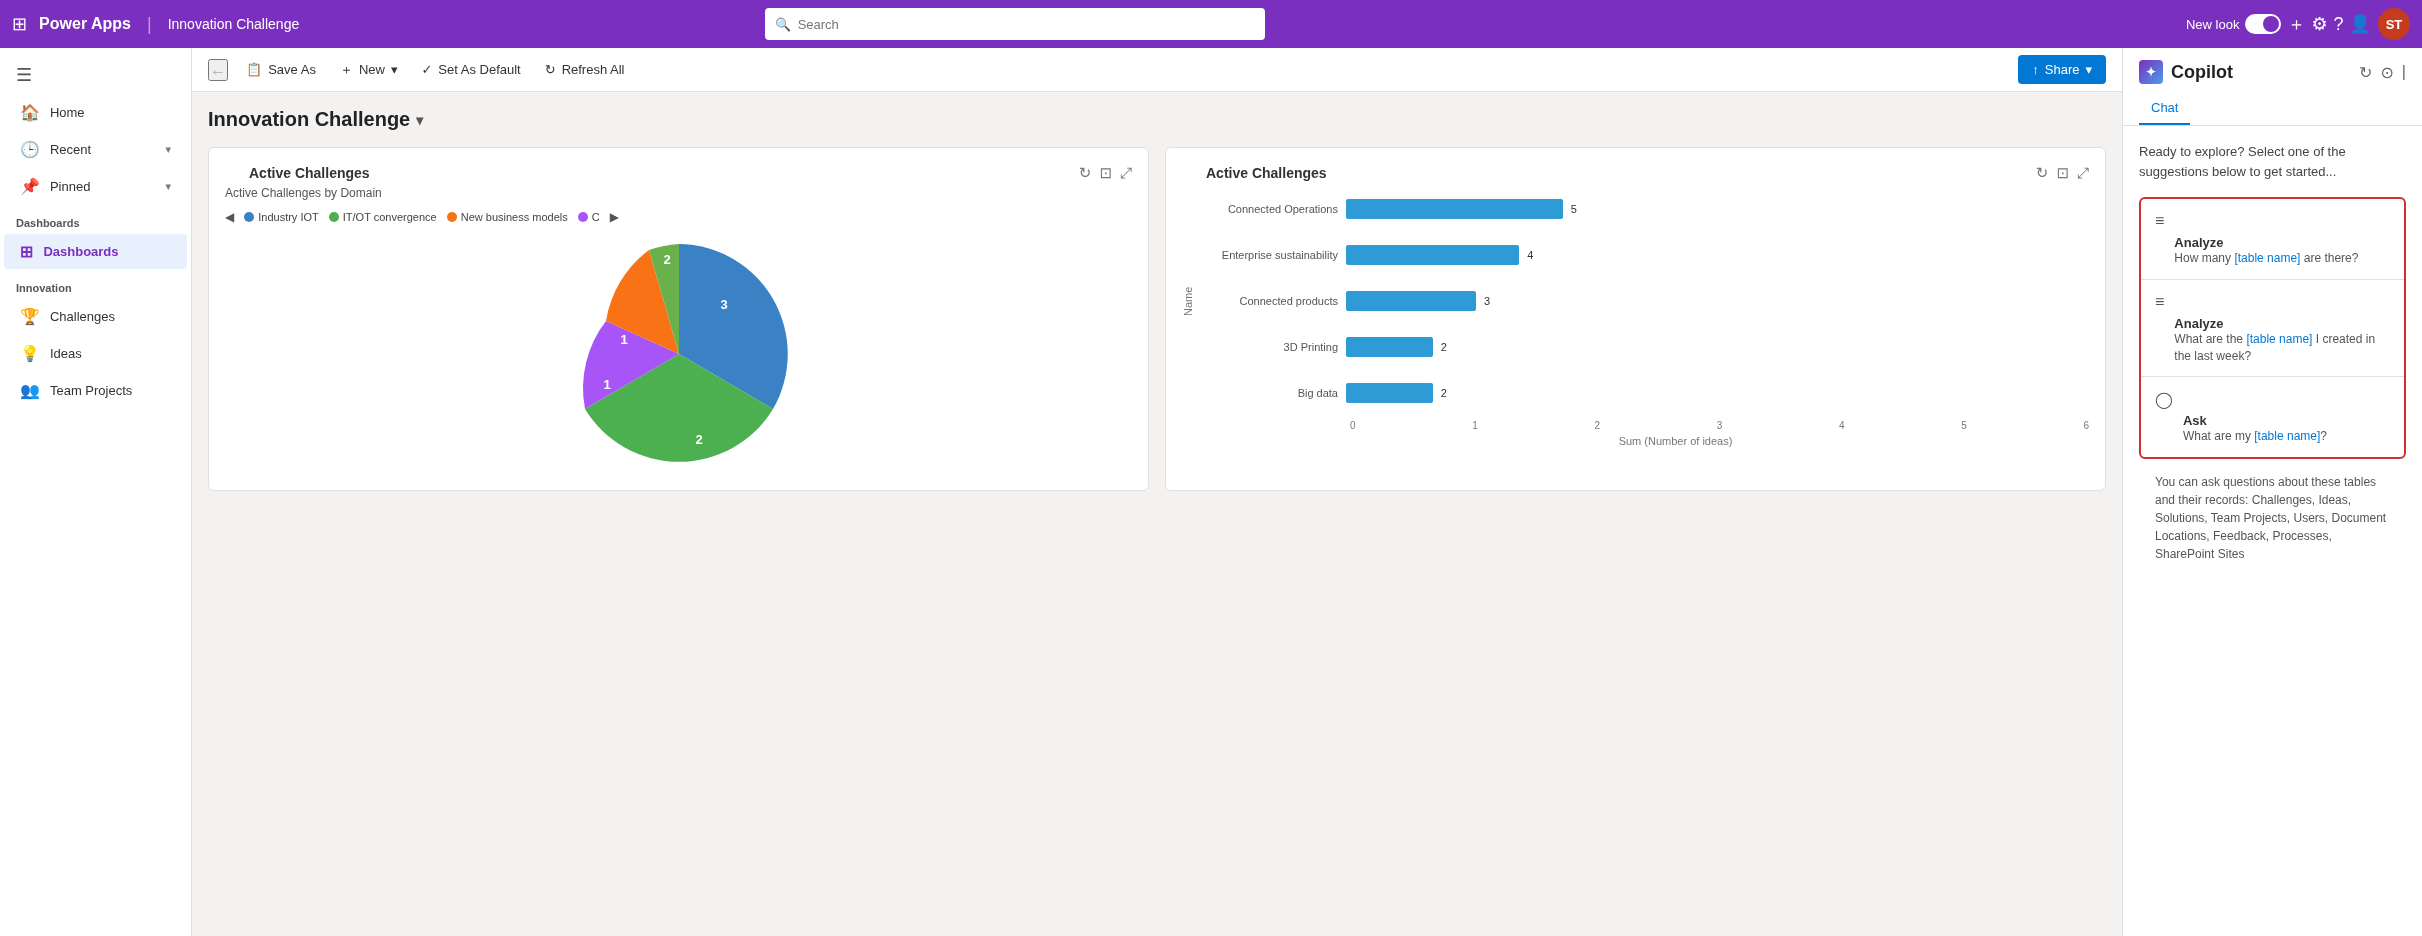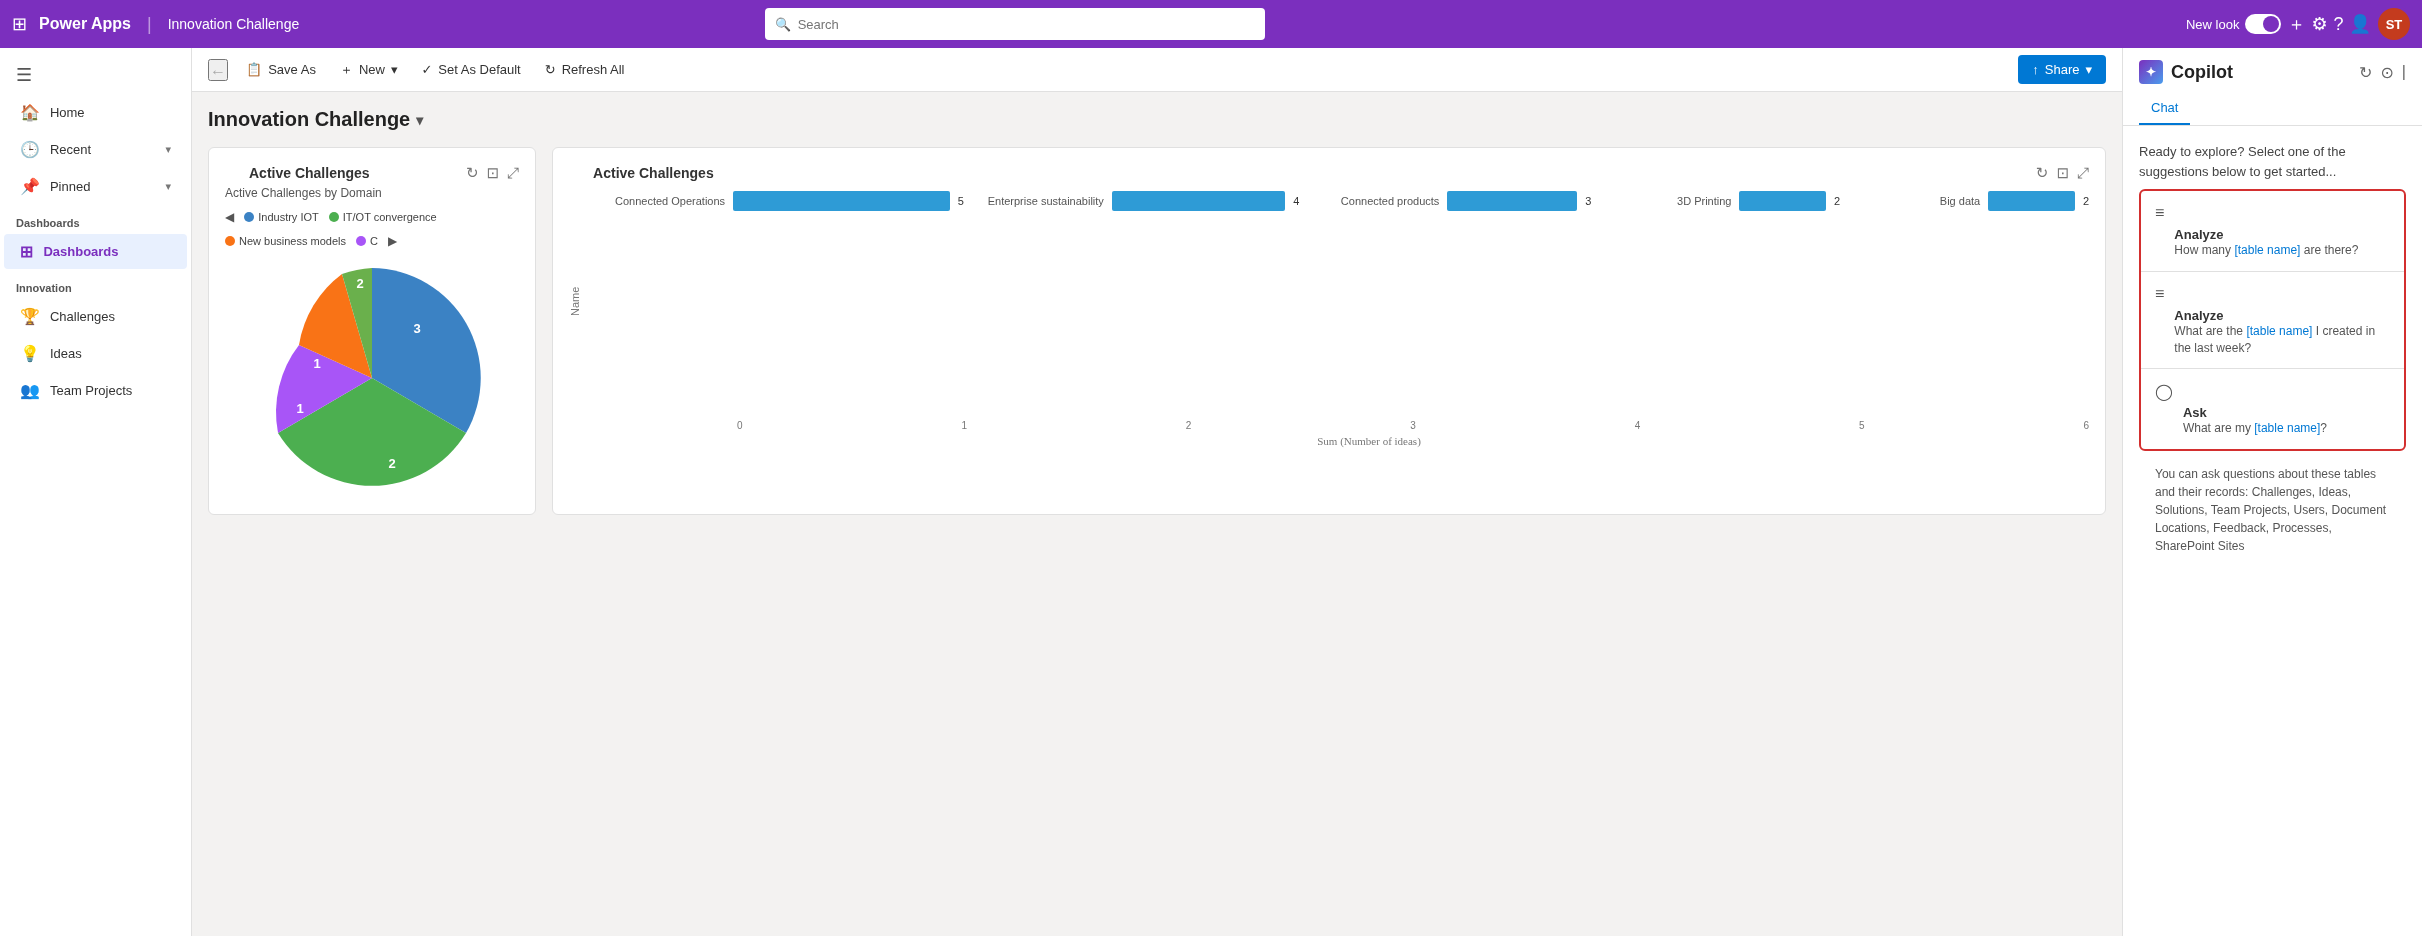--- a/index.html
+++ b/index.html
@@ -234,21 +234,21 @@
       align-items: center;
       height: 240px;
       position: relative;
     }
 
     
     .bar-chart-container { height: 280px; position: relative; }
     .bar-rows {
       flex: 1;
       display: flex;
-      flex-direction: row;
+      flex-direction: column;
       justify-content: space-around;
       height: 100%;
     }
     .bar-row {
       display: flex;
       align-items: center;
       gap: 8px;
       height: 30px;
     }
     .bar-label {
@@ -262,21 +262,20 @@
       background: #2e9bd6;
       height: 20px;
       border-radius: 2px;
     }
     .bar-value { font-size: 11px; color: #333; }
     .x-axis-label {
       text-align: center;
       font-size: 11px;
       color: #777;
       margin-top: 4px;
-      font-family: Liberation Serif, serif;
     }
 
     
     .copilot-panel {
       width: 300px;
       background: white;
       border-left: 1px solid #e0e0e0;
       display: flex;
       flex-direction: column;
       flex-shrink: 0;
@@ -319,21 +318,21 @@
       color: #555;
       cursor: pointer;
       border-bottom: 2px solid transparent;
     }
     .copilot-tab.active {
       color: #0078d4;
       border-bottom-color: #0078d4;
       font-weight: 400;
     }
     .copilot-body { flex: 1; overflow-y: auto; padding: 16px; }
-    .copilot-intro { font-size: 13px; color: #444; margin-bottom: 8px; line-height: 1.5; }
+    .copilot-intro { font-size: 13px; color: #444; margin-bottom: 16px; line-height: 1.5; }
     .copilot-suggestions {
       border: 2px solid #d32f2f;
       border-radius: 6px;
       overflow: hidden;
       margin-bottom: 14px;
     }
     .copilot-suggestion {
       padding: 12px 14px;
       border-bottom: 1px solid #e0e0e0;
       cursor: pointer;

